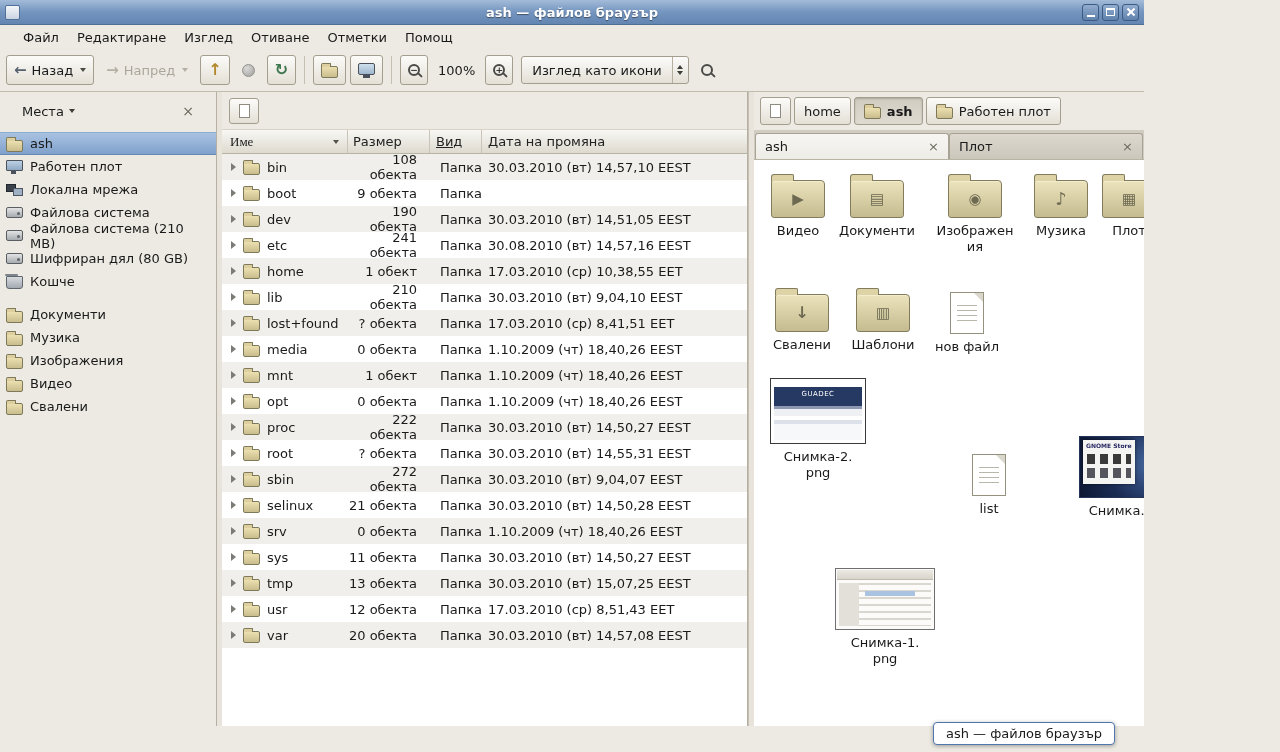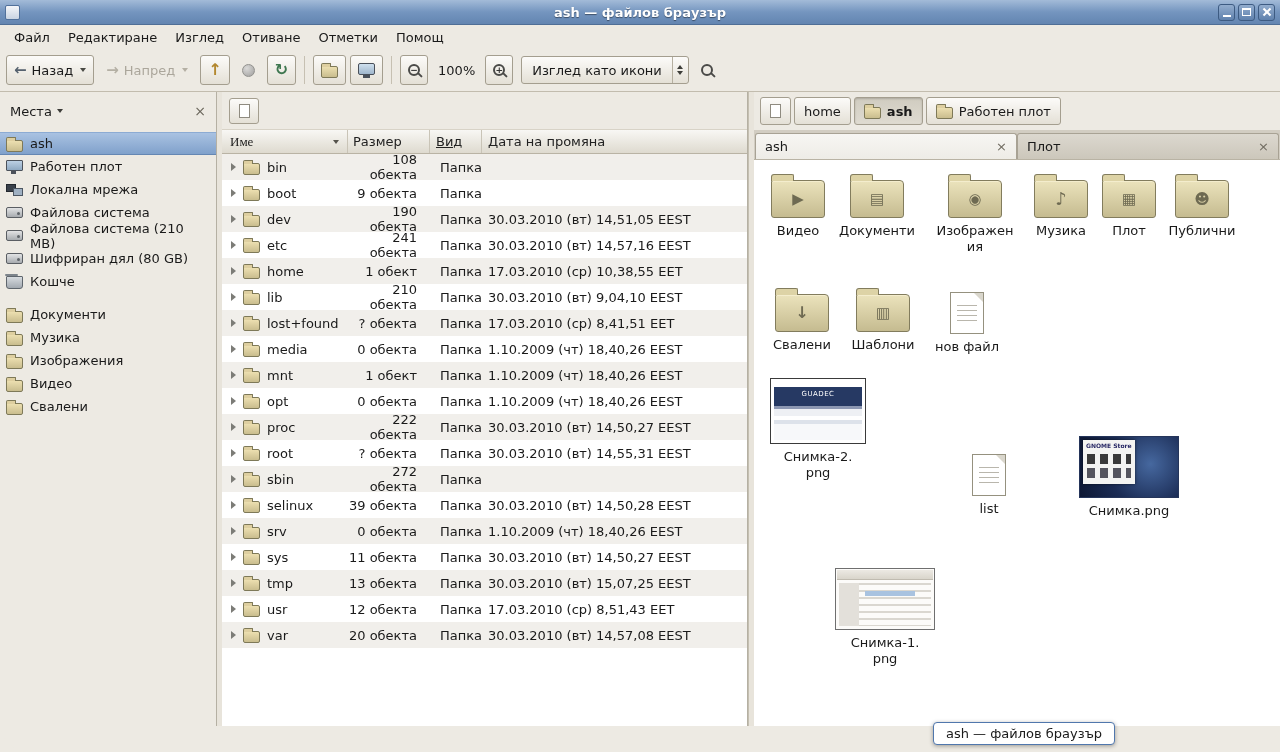--- a/index.html
+++ b/index.html
@@ -1,34 +1,34 @@
 <!DOCTYPE html>
 <html><head>
 <meta charset="utf-8">
 <style>
   *{box-sizing:border-box;margin:0;padding:0;}
   body{width:1280px;height:752px;overflow:hidden;font-family:"DejaVu Sans","Liberation Sans",sans-serif;font-size:13px;color:#1a1a1a;background:#edeae3;}
   button{font:inherit;color:inherit;background:none;border:none;cursor:default;}
-  .window{position:relative;width:1280px;height:752px;background:#edeae3;border-radius:30px;}
+  .window{position:relative;width:1144px;height:752px;background:#edeae3;border-radius:30px;}
 
   
   .titlebar{position:absolute;top:0;left:0;right:0;height:25px;background:linear-gradient(#a3bbd8,#7495bf 50%,#6385b1);border-bottom:1px solid #4f6e96;display:flex;align-items:center;padding:0 5px;}
   .win-icon{width:15px;height:15px;background:linear-gradient(#f4f6f9,#c9d4e2);border:1px solid #51719b;border-radius:2px;z-index:2;}
   .title{position:absolute;left:0;right:0;text-align:center;color:#fff;font-weight:bold;text-shadow:0 1px 1px rgba(0,0,0,.45);}
   .win-btns{margin-left:auto;display:flex;gap:3px;z-index:2;}
   .wbtn{width:17px;height:17px;display:flex;align-items:center;justify-content:center;background:linear-gradient(#93adce,#5f81ad);border:1px solid #3d5b82;border-radius:3px;}
   .g-min{width:8px;height:2px;background:#fff;margin-top:8px;}
   .g-max{width:9px;height:8px;border:1px solid #fff;border-top-width:2px;}
   .g-close{position:relative;width:10px;height:10px;}
   .g-close::before,.g-close::after{content:'';position:absolute;left:4px;top:0;width:2px;height:10px;background:#fff;}
   .g-close::before{transform:rotate(45deg);}
   .g-close::after{transform:rotate(-45deg);}
 
   
-  .menubar{position:absolute;top:25px;left:0;right:0;height:24px;background:#edeae3;display:flex;align-items:stretch;padding-left:5px;}
+  .menubar{position:absolute;top:25px;left:0;right:0;height:24px;background:#edeae3;display:flex;align-items:stretch;padding-left:14px;}
   .menu-item{display:flex;align-items:center;padding:0 9px;}
 
   
   .toolbar{position:absolute;top:49px;left:0;right:0;height:43px;background:#edeae3;border-bottom:1px solid #c2bcae;display:flex;align-items:center;gap:4px;padding:0 6px;}
   .tbtn{display:flex;align-items:center;gap:5px;height:30px;padding:0 7px;border:1px solid #a49e8f;border-radius:3px;background:linear-gradient(#fcfbf9,#e4e0d6);}
   .tbtn.flat{border-color:transparent;background:none;}
   .tbtn.disabled{color:#9b968a;opacity:.8;}
   .arrow-ico{font-size:15px;line-height:1;color:#55616e;font-weight:bold;}
   .disabled .arrow-ico{color:#a7a295;}
   .caret{width:0;height:0;border-top:4px solid #4a4a45;border-left:3.5px solid transparent;border-right:3.5px solid transparent;margin-left:2px;}
@@ -53,21 +53,21 @@
   .mini-computer::after{content:'';position:absolute;left:4px;bottom:-4px;width:7px;height:3px;background:#49505a;}
   .mini-page,.pico-pane{display:inline-block;width:11px;height:14px;background:#fff;border:1px solid #8f8b80;}
 
   
   .main{position:absolute;top:92px;left:0;right:0;bottom:26px;display:flex;}
   .vsplit1{flex:0 0 5px;background:#e8e4db;}
   .vsplit2{flex:0 0 6px;background:#e8e4db;border-left:1px solid #c4bfb1;}
 
   
   .sidebar{flex:0 0 217px;background:#edeae3;border-right:1px solid #b5b0a3;display:flex;flex-direction:column;}
-  .side-header{height:38px;display:flex;align-items:center;padding:0 10px;flex:none;}
+  .side-header{height:38px;display:flex;align-items:center;padding:0 22px;flex:none;}
   .places-btn{display:flex;align-items:center;gap:5px;}
   .side-caret{width:0;height:0;border-top:4px solid #3c3c38;border-left:3.5px solid transparent;border-right:3.5px solid transparent;}
   .side-close{margin-left:auto;color:#6b675c;font-size:14px;line-height:1;}
   .side-items{flex:1;overflow:hidden;padding-top:2px;}
   .side-item{display:flex;align-items:center;gap:7px;height:23px;padding:0 6px;}
   .side-item.selected{background:linear-gradient(#a9c2e2,#80a1cb);border-top:1px solid #8cabd3;border-bottom:1px solid #6587b3;}
   .si{flex:0 0 17px;display:flex;justify-content:center;}
   .si-desktop{width:15px;height:11px;border:1px solid #4c525b;background:linear-gradient(#bcd0e4,#8fa9c2);border-radius:1px;position:relative;margin-top:-3px;}
   .si-desktop::after{content:'';position:absolute;left:4px;bottom:-4px;width:5px;height:3px;background:#4c525b;}
   .si-drive{width:16px;height:11px;border:1px solid #5a5e63;border-radius:2px;background:linear-gradient(#e2e3e4,#a7abaf);position:relative;}
@@ -341,20 +341,21 @@
       </div>
       <div class="lp-rows" id="lp-rows">
   <div class="trow">
     <span class="t-name">
       <span class="texp"></span>
       <span class="row-folder"></span>
       <span>bin</span>
     </span>
     <span class="t-size">108 обекта</span>
     <span class="t-type">Папка</span>
+    <span class="t-date">30.03.2010 (вт) 14,57,10 EEST</span>
   </div>
 
   <div class="trow">
     <span class="t-name">
       <span class="texp"></span>
       <span class="row-folder"></span>
       <span>boot</span>
     </span>
     <span class="t-size">9 обекта</span>
     <span class="t-type">Папка</span>
@@ -372,21 +373,21 @@
   </div>
 
   <div class="trow">
     <span class="t-name">
       <span class="texp"></span>
       <span class="row-folder"></span>
       <span>etc</span>
     </span>
     <span class="t-size">241 обекта</span>
     <span class="t-type">Папка</span>
-    <span class="t-date">30.03.2010 (вт) 14,57,16 EEST</span>
+    <span class="t-date">30.08.2010 (вт) 14,57,16 EEST</span>
   </div>
 
   <div class="trow">
     <span class="t-name">
       <span class="texp"></span>
       <span class="row-folder"></span>
       <span>home</span>
     </span>
     <span class="t-size">1 обект</span>
     <span class="t-type">Папка</span>
@@ -471,29 +472,30 @@
   </div>
 
   <div class="trow">
     <span class="t-name">
       <span class="texp"></span>
       <span class="row-folder"></span>
       <span>sbin</span>
     </span>
     <span class="t-size">272 обекта</span>
     <span class="t-type">Папка</span>
+    <span class="t-date">30.03.2010 (вт) 9,04,07 EEST</span>
   </div>
 
   <div class="trow">
     <span class="t-name">
       <span class="texp"></span>
       <span class="row-folder"></span>
       <span>selinux</span>
     </span>
-    <span class="t-size">39 обекта</span>
+    <span class="t-size">21 обекта</span>
     <span class="t-type">Папка</span>
     <span class="t-date">30.03.2010 (вт) 14,50,28 EEST</span>
   </div>
 
   <div class="trow">
     <span class="t-name">
       <span class="texp"></span>
       <span class="row-folder"></span>
       <span>srv</span>
     </span>

